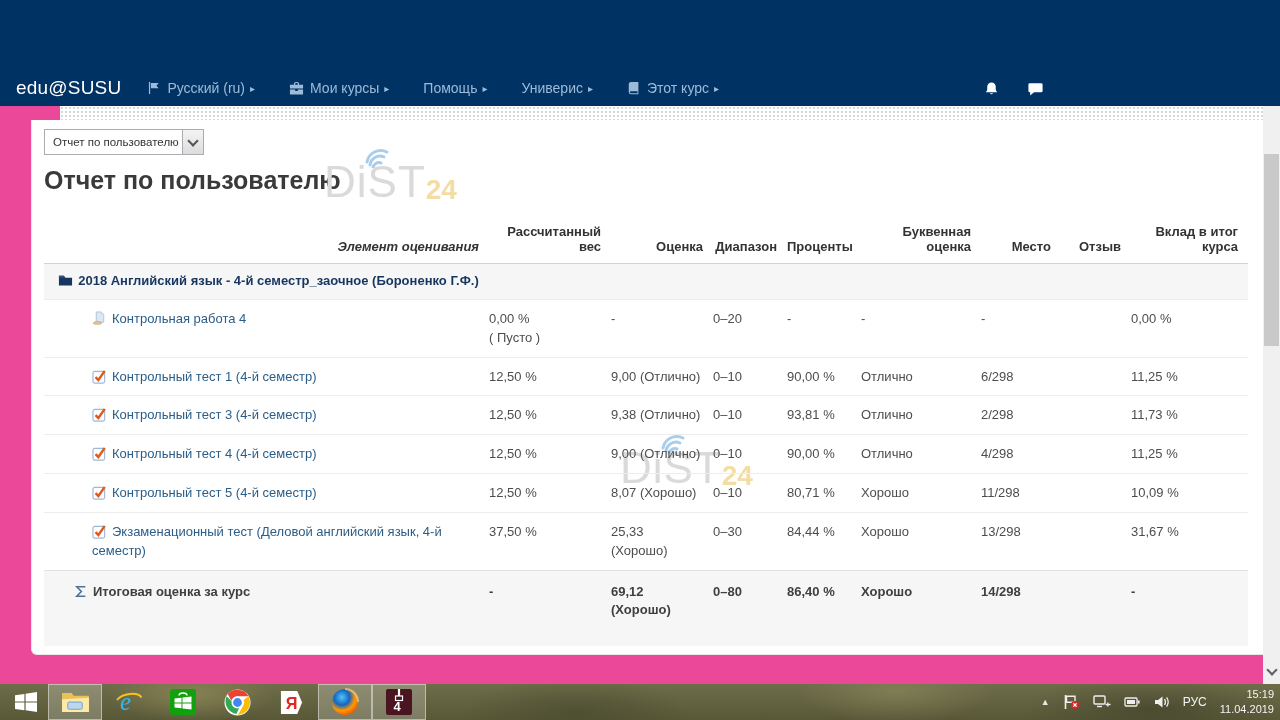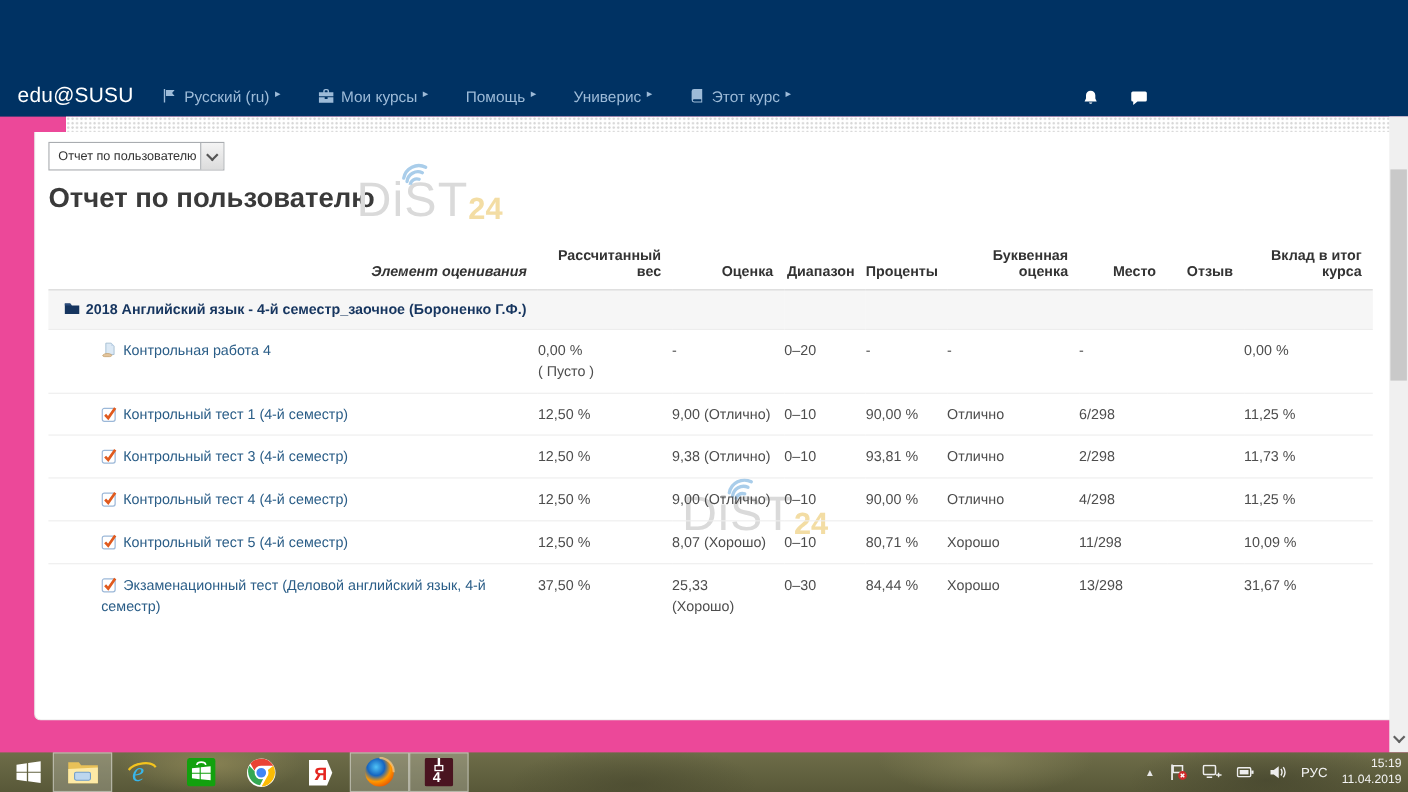--- a/index.html
+++ b/index.html
@@ -3,21 +3,21 @@
 <meta charset="utf-8">
 <style>
   html,body{margin:0;padding:0;background:#fff;}
   #stage{position:relative;width:1280px;height:720px;overflow:hidden;
          font-family:"Liberation Sans","DejaVu Sans",sans-serif;background:#ec4899;}
 
   
   .topbar{position:absolute;left:0;top:0;width:1280px;height:106px;background:#003263;}
   .navrow{position:absolute;left:16px;top:72px;height:32px;display:flex;align-items:center;}
   .brand{color:#ffffff;font-size:19px;margin-right:26px;letter-spacing:.2px;}
-  .nav-item{display:flex;align-items:flex-start;color:#9dbbd8;font-size:14px;margin-right:34px;cursor:pointer;}
+  .nav-item{display:flex;align-items:center;color:#9dbbd8;font-size:14px;margin-right:34px;cursor:pointer;}
   .nav-ico{display:inline-flex;margin-right:6px;}
   .nav-ico svg{display:block;}
   .nav-caret{font-size:10px;margin-left:5px;color:#9dbbd8;}
   .top-icons{position:absolute;top:78px;display:flex;}
   .icon-btn{width:30px;height:22px;display:flex;align-items:center;justify-content:center;cursor:pointer;}
 
   
   .dots{position:absolute;left:60px;right:0;top:106px;height:14px;
         background-image:radial-gradient(#d7d7d7 1px,transparent 1.2px);
         background-size:4px 4px;background-color:#fff;}
@@ -47,21 +47,21 @@
 
   
   .tblwrap{position:absolute;left:12px;top:100px;z-index:1;}
   table{border-collapse:collapse;table-layout:fixed;width:1204px;font-size:13px;color:#4d4d4d;}
   th{font-weight:bold;color:#333;text-align:right;vertical-align:bottom;
      padding:4px 10px 9px 0;border-bottom:1px solid #d2d2d2;font-size:13px;}
   th:first-child{padding-left:5px;font-style:italic;}
   td{padding:10px 10px 9px 0;border-top:1px solid #ededed;vertical-align:top;white-space:pre-line;line-height:1.45;}
   tr:first-child td{border-top:none;}
   tr.category td{background:#f6f6f6;padding-top:8px;padding-bottom:8px;}
-  tr.category .c-name{padding-left:14px;font-weight:bold;color:#16355f;}
+  tr.category .c-name{padding-left:14px;font-weight:bold;color:#16355f;text-align:center;}
   tr.item .c-name{padding-left:48px;}
   tr.total td{background:#f6f6f6;font-weight:bold;color:#3f3f3f;border-top:1px solid #e2e2e2;
               padding-top:12px;padding-bottom:26px;}
   tr.total .c-name{padding-left:30px;}
   .ricon{display:inline-block;vertical-align:-3px;margin-right:5px;}
   .ricon svg{display:block;}
   tr.item .ricon{vertical-align:-3px;}
   a.rlabel{color:#2a5d87;text-decoration:none;}
   tr.category .rlabel{color:#16355f;}
   tr.total .rlabel{color:#3f3f3f;}
@@ -306,20 +306,34 @@
                   </svg></span><a class="rlabel" href="#">Экзаменационный тест (Деловой английский язык, 4-й семестр)</a></td>
               <td class="c-val">37,50 %</td>
               <td class="c-val">25,33 (Хорошо)</td>
               <td class="c-val">0–30</td>
               <td class="c-val">84,44 %</td>
               <td class="c-val">Хорошо</td>
               <td class="c-val">13/298</td>
               <td class="c-val"></td>
               <td class="c-val">31,67 %</td>
             </tr>
+            <tr class="total">
+              <td class="c-name"><span class="ricon"><svg viewBox="0 0 16 16" width="14" height="15">
+                    <path fill="none" stroke="#4f7398" stroke-width="1.8" d="M13 2.5H3.2L8.4 8l-5.2 5.5H13"></path>
+                  </svg></span><span class="rlabel">Итоговая оценка за курс</span></td>
+              <td class="c-val">-</td>
+              <td class="c-val">69,12
+(Хорошо)</td>
+              <td class="c-val">0–80</td>
+              <td class="c-val">86,40 %</td>
+              <td class="c-val">Хорошо</td>
+              <td class="c-val">14/298</td>
+              <td class="c-val"></td>
+              <td class="c-val">-</td>
+            </tr>
           </tbody>
       </table>
     </div>
   </div>
 
   <div class="scrollbar">
     <div class="scroll-thumb"></div>
     <div class="scroll-down">
         <span class="chev-down"></span>
       </div>

